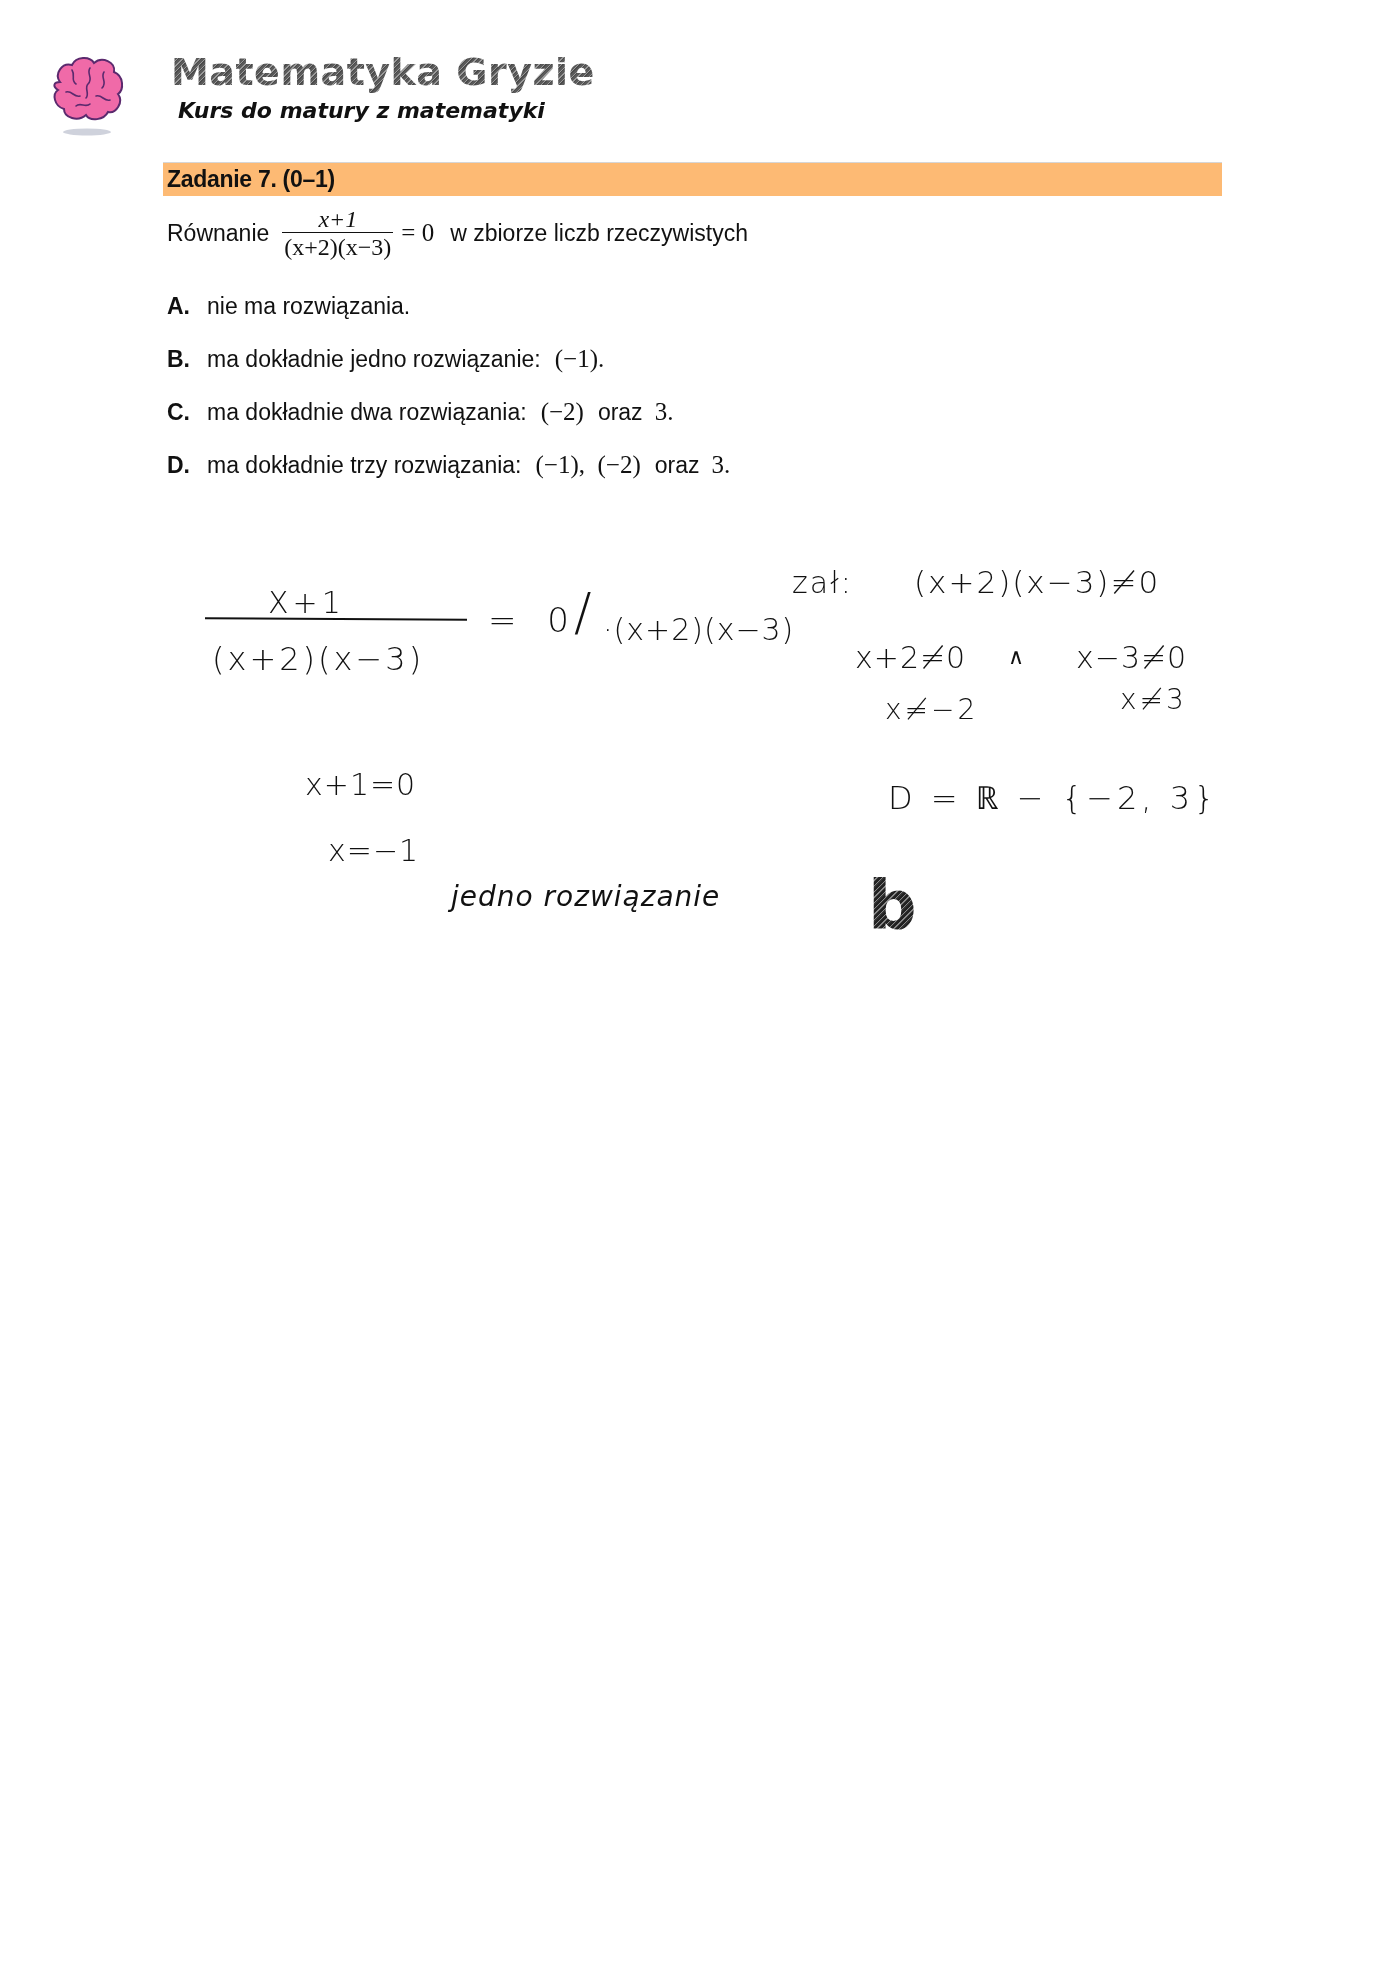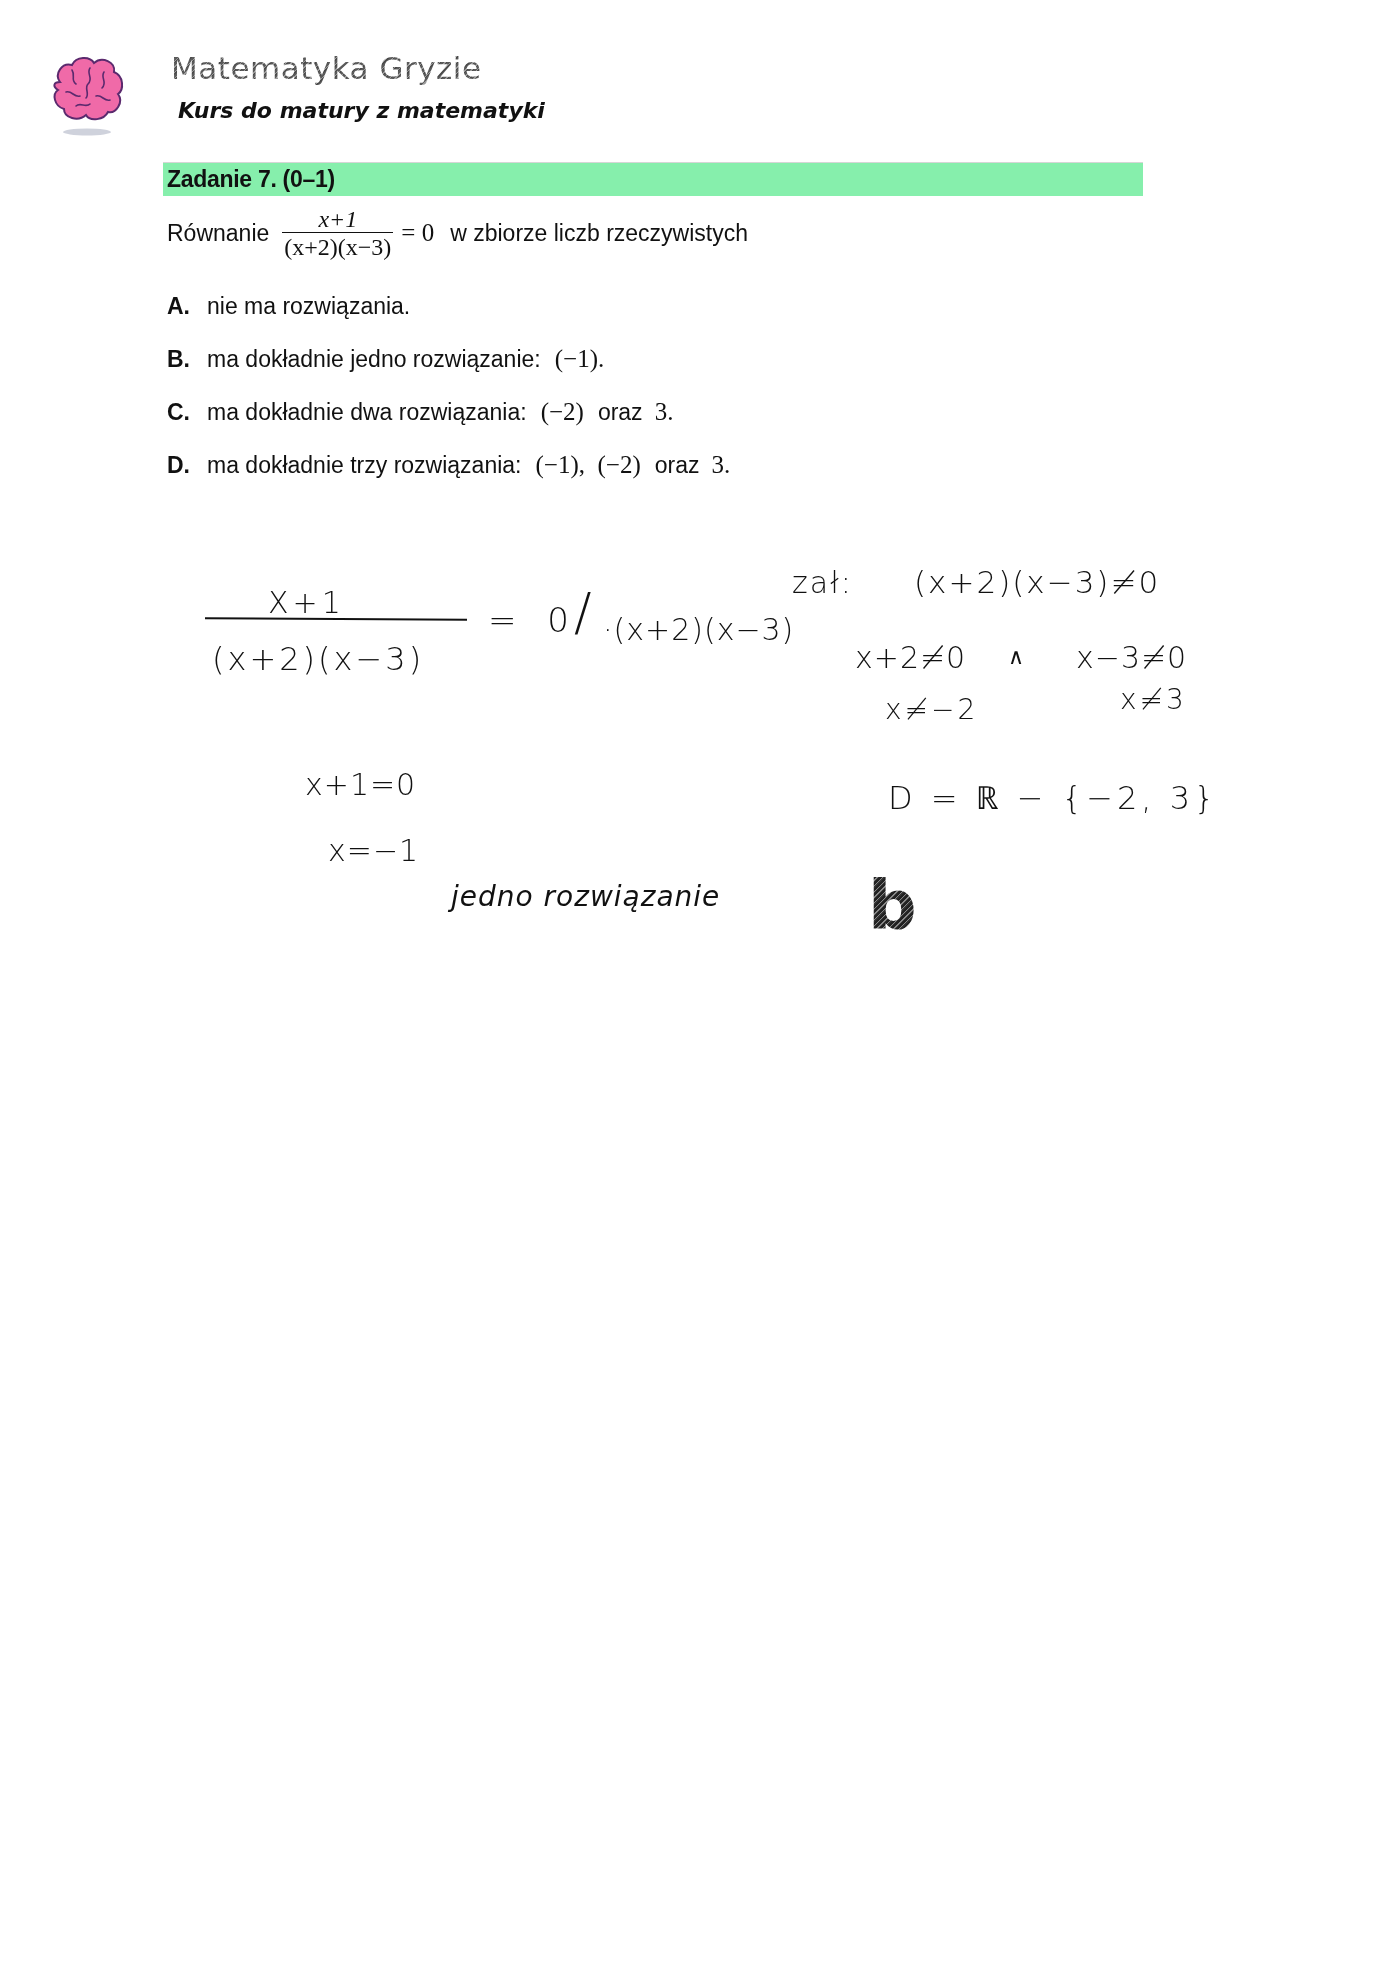--- a/index.html
+++ b/index.html
@@ -11,44 +11,44 @@
       font-family: "Liberation Sans", sans-serif;
       color: #111;
     }
     .abs { position: absolute; }
 
     
     .logo { left: 46px; top: 52px; width: 82px; height: 86px; }
     .brand-title {
       left: 171px; top: 50px;
       font-family: "DejaVu Sans", sans-serif;
-      font-weight: normal;
-      font-size: 31px;
+      font-weight: bold;
+      font-size: 38px;
       letter-spacing: 0.5px;
       color: #6e6e6e;
       background: repeating-linear-gradient(135deg, #5a5a5a 0 2px, #9a9a9a 2px 3px, #4a4a4a 3px 4px);
       -webkit-background-clip: text;
       background-clip: text;
       -webkit-text-fill-color: transparent;
       white-space: nowrap;
     }
     .brand-sub {
       left: 178px; top: 98px;
       font-family: "DejaVu Sans", sans-serif;
       font-weight: bold;
       font-size: 22px;
       color: #111;
       white-space: nowrap;
       font-style: italic;
     }
 
     
     .task-bar {
-      left: 163px; top: 162px; width: 980px; height: 34px;
-      background: #86efac;
+      left: 163px; top: 162px; width: 1059px; height: 34px;
+      background: #fdba74;
       border-top: 1px solid #d6d6d6;
       box-sizing: border-box;
       text-align: right;
     }
     .task-title {
       position: absolute; left: 4px; top: 3px;
       font-weight: bold; font-size: 23px; color: #111;
       letter-spacing: -0.3px;
     }
 

